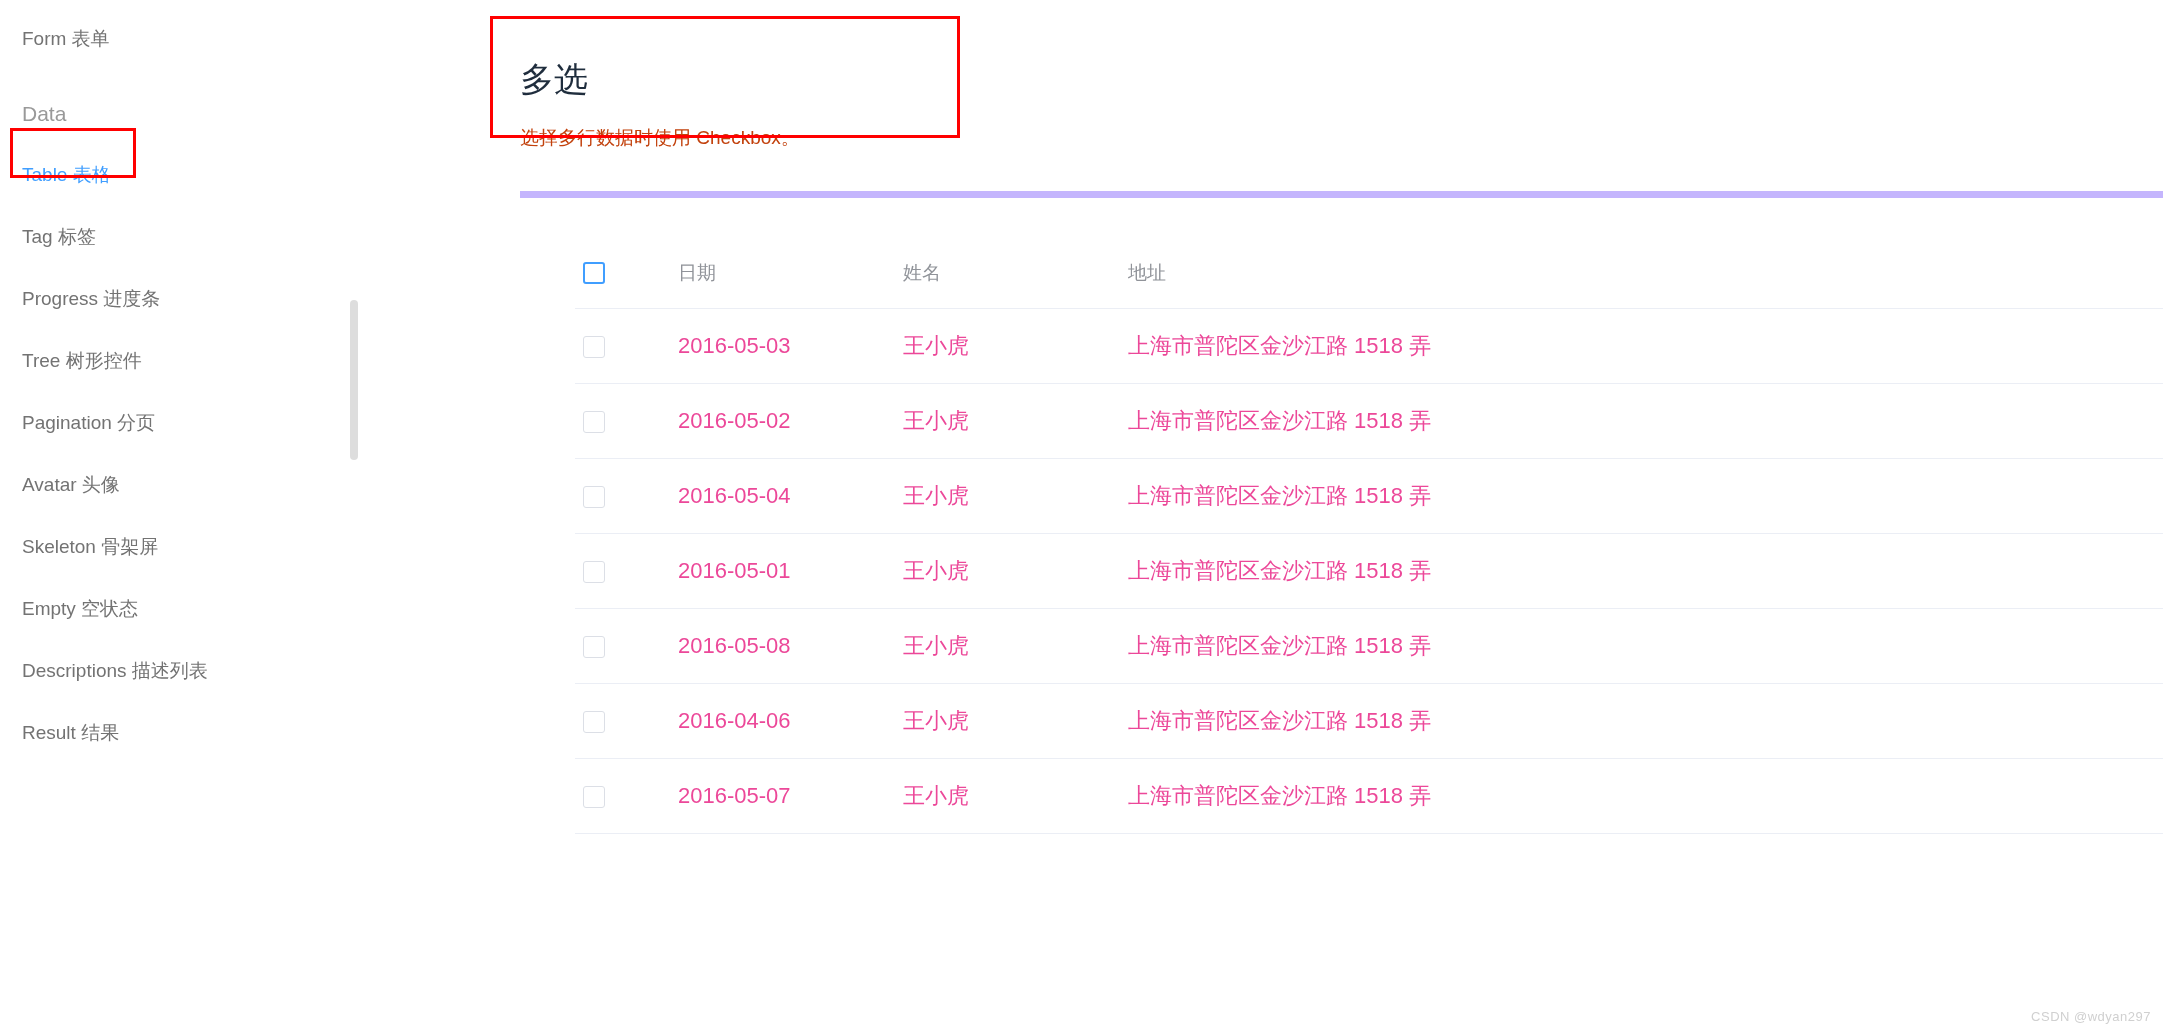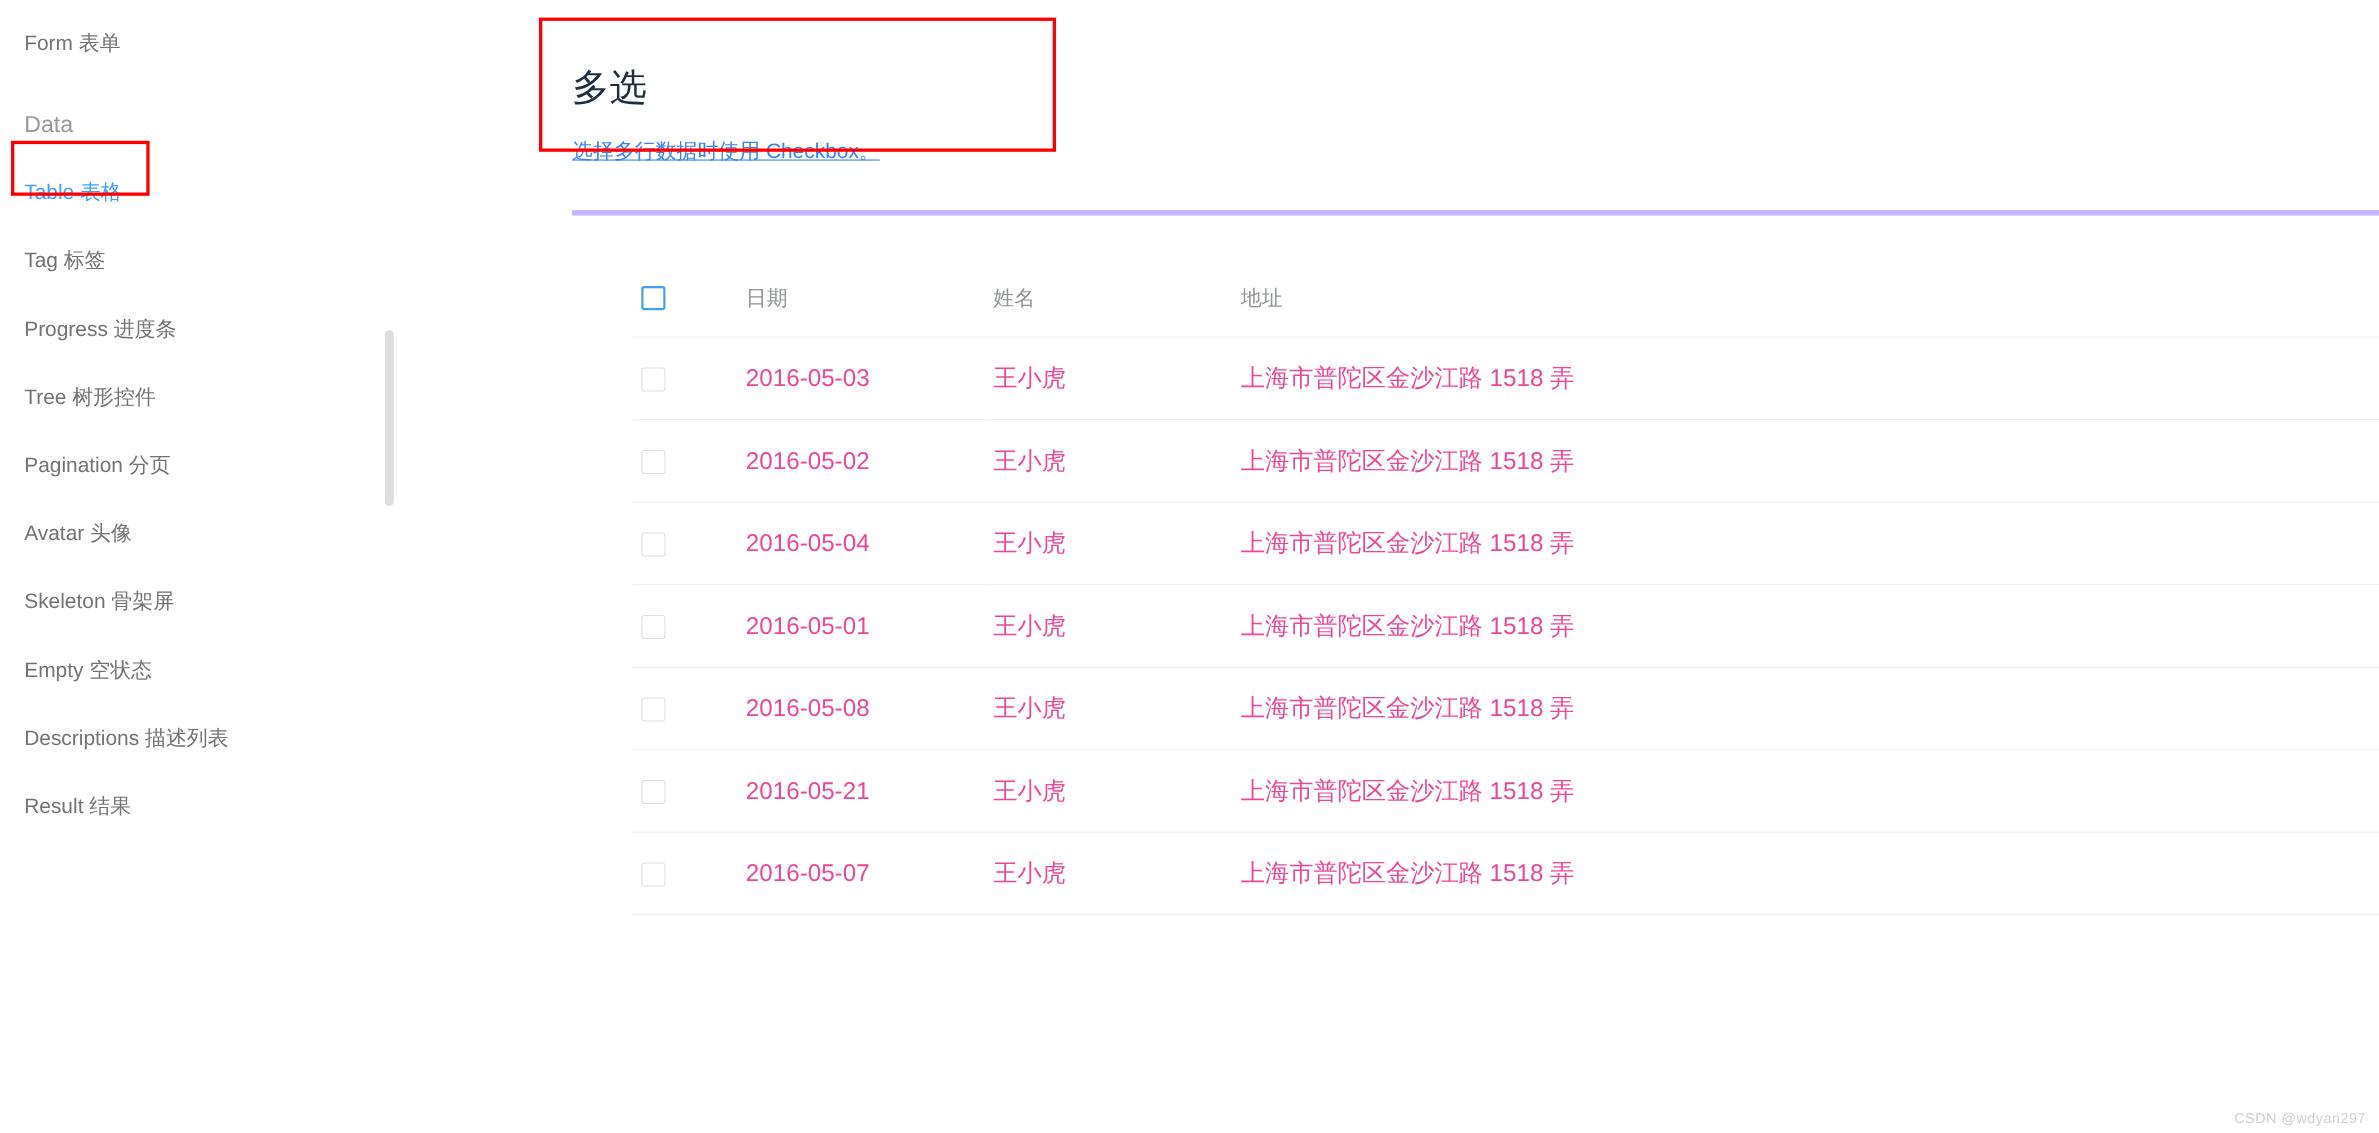--- a/index.html
+++ b/index.html
@@ -66,34 +66,33 @@
     }
     .title {
       font-size: 34px;
       color: #1f2d3d;
       font-weight: 400;
       margin-bottom: 22px;
       margin-top: 21px;
     }
     .subtitle {
       font-size: 19px;
-      color: #3b82f6;
-      text-decoration: underline;
+      color: #c2410c;
     }
     .red-box-title {
       position: absolute;
       left: 130px;
       top: 16px;
       width: 470px;
       height: 122px;
       border: 3px solid #ff0000;
       pointer-events: none;
     }
     .table-area {
-      border-top: 5px solid #c4b5fd;
+      border-top: 7px solid #c4b5fd;
       margin-top: 10px;
       padding: 40px 0 0 55px;
     }
     .table {
       border-collapse: collapse;
       width: 100%;
     }
     .table th, .table td {
       text-align: left;
       padding: 22px 8px;
@@ -202,21 +201,21 @@
           <td>上海市普陀区金沙江路 1518 弄</td>
         </tr>
         <tr>
           <td><span class="checkbox"></span></td>
           <td>2016-05-08</td>
           <td>王小虎</td>
           <td>上海市普陀区金沙江路 1518 弄</td>
         </tr>
         <tr>
           <td><span class="checkbox"></span></td>
-          <td>2016-05-21</td>
+          <td>2016-04-06</td>
           <td>王小虎</td>
           <td>上海市普陀区金沙江路 1518 弄</td>
         </tr>
         <tr>
           <td><span class="checkbox"></span></td>
           <td>2016-05-07</td>
           <td>王小虎</td>
           <td>上海市普陀区金沙江路 1518 弄</td>
         </tr>
       </tbody>

